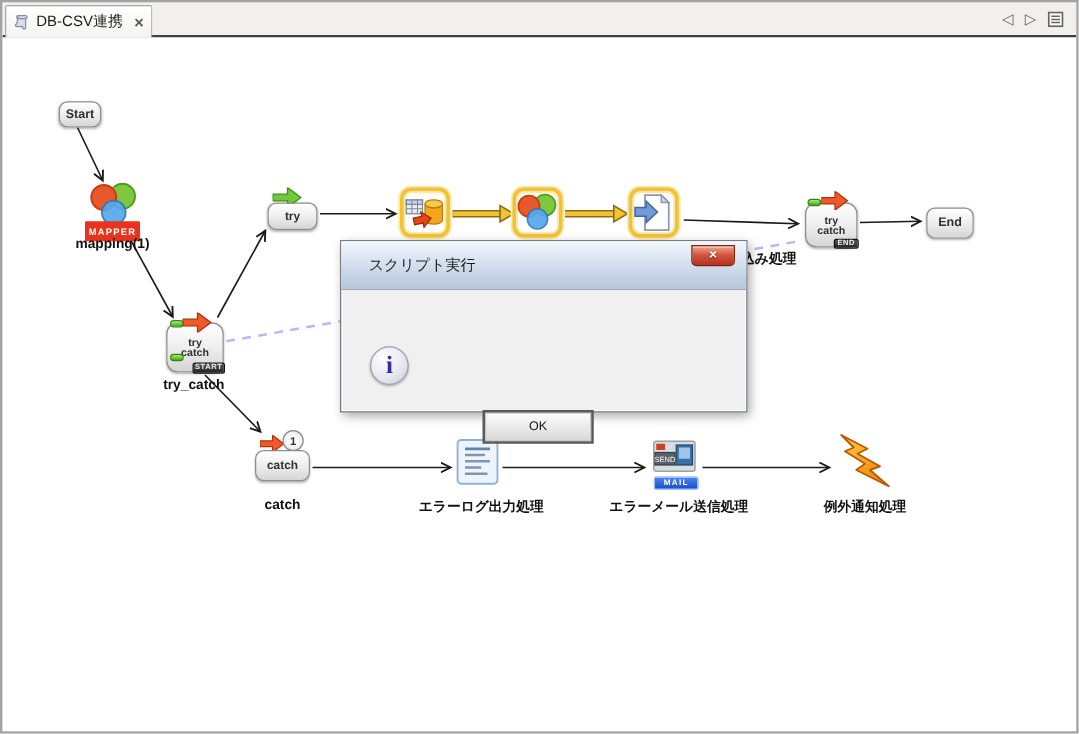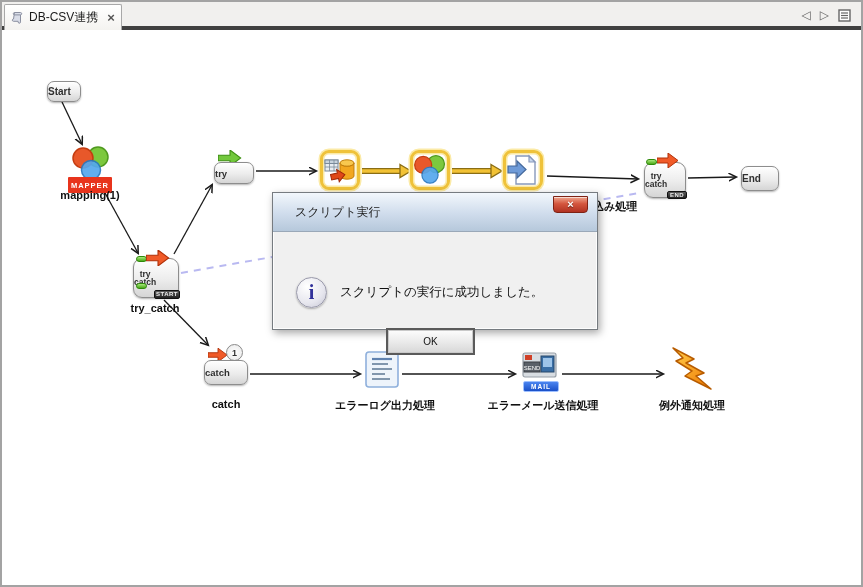--- a/index.html
+++ b/index.html
@@ -1,35 +1,35 @@
 <!DOCTYPE html>
 <html><head>
 <meta charset="utf-8">
 <style>
   * { margin:0; padding:0; box-sizing:border-box; }
   html,body { width:863px; height:587px; font-family:"Liberation Sans", sans-serif; }
   .window { position:relative; width:863px; height:587px; border:2px solid #a3a3a3; background:#fff; overflow:hidden; }
 
   
-  .tabbar { position:relative; height:28px; background:#f1f0ee; border-bottom:4px solid #404040;text-align:center; }
+  .tabbar { position:relative; height:28px; background:#f1f0ee; border-bottom:2px solid #404040;text-align:center; }
   .tab { position:absolute; left:2px; top:2px; height:27px; width:118px; background:linear-gradient(#ffffff,#f4f3f0);
          border:1px solid #a8a8a8; border-bottom:1px solid #fdfdfd; border-radius:2px 2px 0 0;
          display:flex; align-items:center; gap:5px; padding:0 6px; font-size:12px; color:#1a1a1a; }
   .tabclose { color:#555; font-size:13px; font-weight:bold; margin-left:4px; cursor:pointer; }
   .tabnav { position:absolute; right:10px; top:6px; display:flex; align-items:center; gap:9px; color:#666; font-size:12px; }
   .tablist { display:inline-flex; }
 
   
   .canvas { position:absolute; left:0; top:28px; width:859px; height:555px; background:#fff; }
   .wires { position:absolute; left:0; top:0; z-index:1; }
   .abs { position:absolute; z-index:2; }
 
   .node-box { background:linear-gradient(#ffffff,#ececec 55%,#d5d5d5); border:1px solid #8d8d8d; border-radius:7px;
               box-shadow:0 1px 2px rgba(0,0,0,.3), inset 0 1px 0 #fff;
-              display:flex; align-items:center; justify-content:flex-start;
+              display:flex; align-items:center; justify-content:center;
               font-weight:bold; color:#2f2f2f; text-align:center; }
   .node-label { font-size:11px; color:#111; text-align:center; white-space:nowrap;font-weight:bold; }
   .two-line { font-size:8.5px; line-height:8.5px; letter-spacing:0; }
 
   .hl-frame { border:3px solid #efc23a; border-radius:9px; box-shadow:0 0 0 1.5px #fbeaa6, inset 0 0 0 1.5px #fbeaa6;
               background:#fff; display:flex; align-items:center; justify-content:center; }
 
   .badge-red { background:#e8341c; color:#fff; font-size:7.5px; font-weight:bold; letter-spacing:1px;
                display:flex; align-items:center; justify-content:center; border-radius:1px; }
   .badge-dark { position:absolute; background:linear-gradient(#5a5a5a,#222); color:#eee; font-size:6px; font-weight:bold;
@@ -261,19 +261,18 @@
     </div>
     <div class="abs node-label" style="left:630px;top:368px;width:120px;text-align:center;">例外通知処理</div>
 
     <div class="dialog">
       <div class="dialog-title">
         <span>スクリプト実行</span>
         <span class="dialog-close">×</span>
       </div>
       <div class="dialog-body">
         <div class="info-icon">i</div>
-        <div class="dialog-msg">スクリプトの実行に成功しました。</div>
         <div class="ok-btn">OK</div>
       </div>
     </div>
 
   </div>
 </div>
 
 </body></html>

